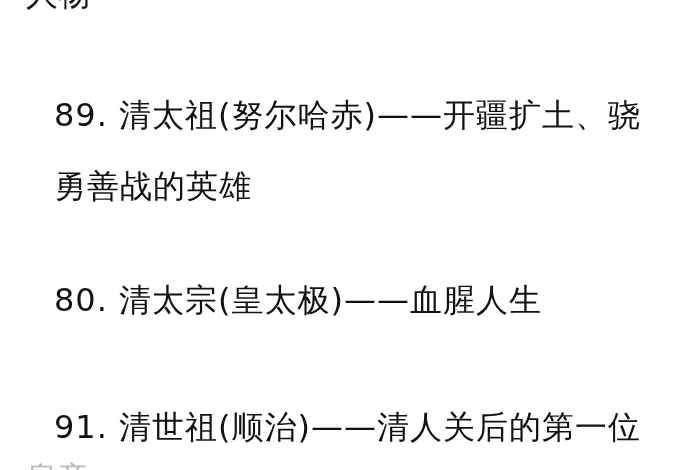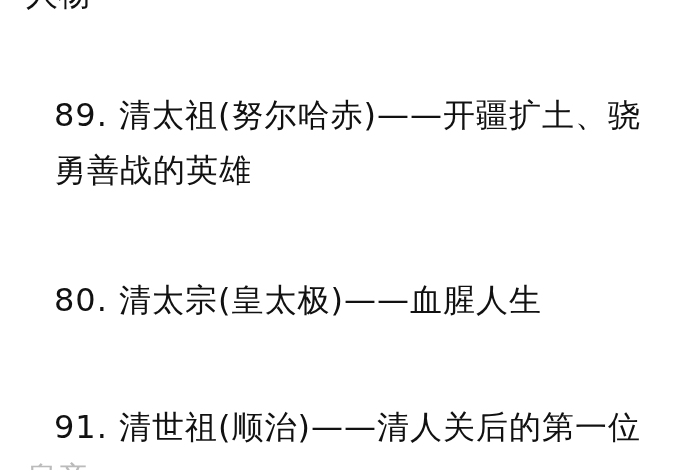--- a/index.html
+++ b/index.html
@@ -21,19 +21,19 @@
       white-space: nowrap; color: #bbbbbb;
     }
   </style>
 </head>
 <body>
 
 <div>
   <div class="cut-top">人物</div>
 
   <div class="line" style="top:95px;">89. 清太祖(努尔哈赤)——开疆扩土、骁</div>
-  <div class="line" style="top:150px;text-align:right;">勇善战的英雄</div>
+  <div class="line" style="top:166px;text-align:right;">勇善战的英雄</div>
 
   <div class="line" style="top:280px;">80. 清太宗(皇太极)——血腥人生</div>
 
   <div class="line" style="top:407px;text-align:center;">91. 清世祖(顺治)——清人关后的第一位</div>
   <div class="cut-bottom">皇帝</div>
 </div>
 
 </body></html>

